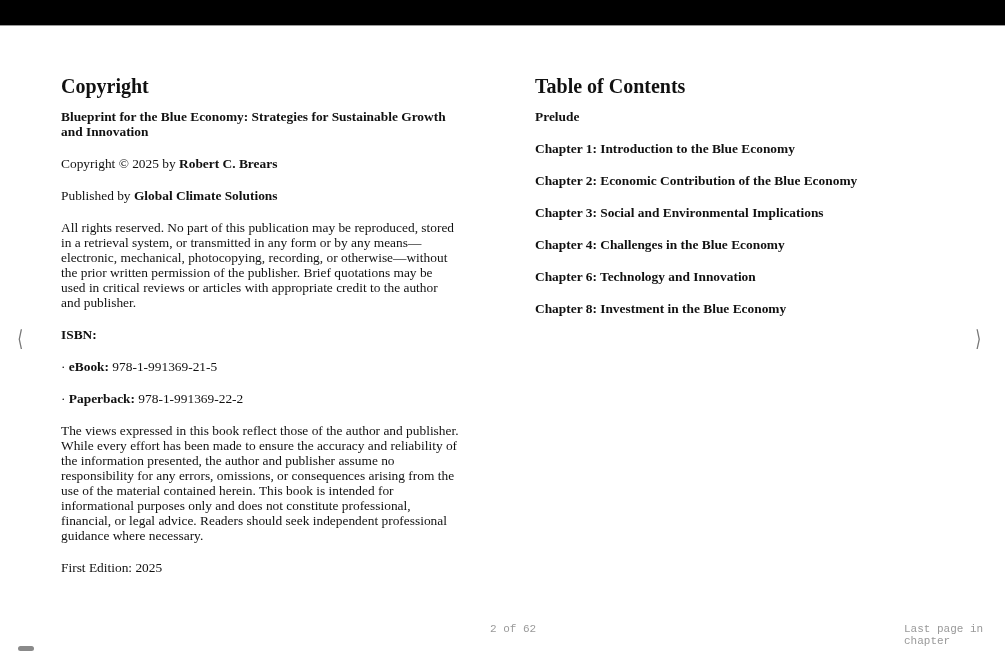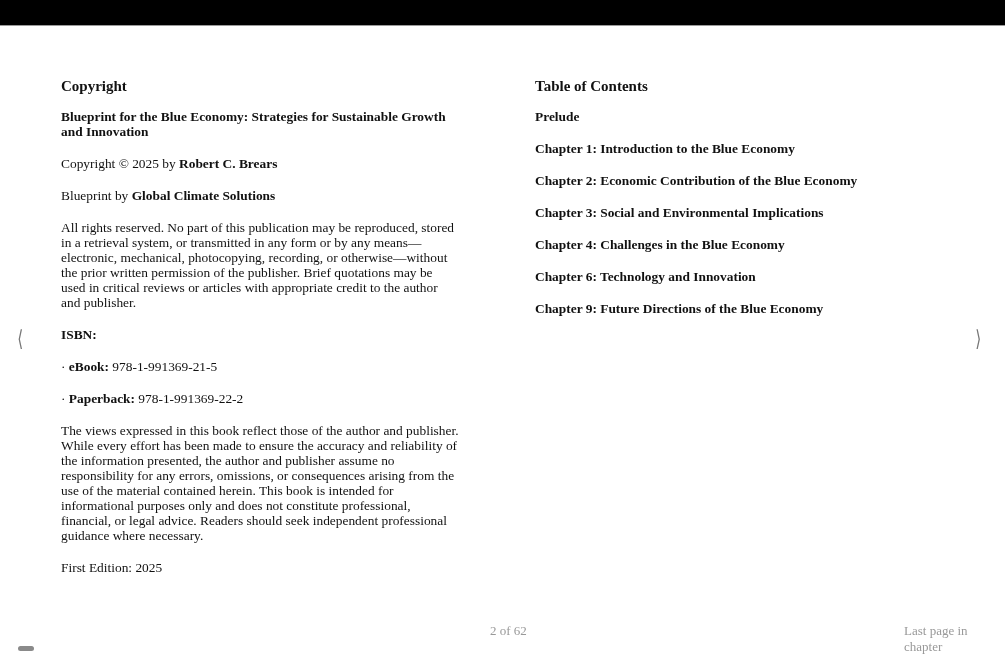--- a/index.html
+++ b/index.html
@@ -22,21 +22,21 @@
     }
     .page {
       position: absolute;
       top: 74px;
       font-size: 13.4px;
       line-height: 15px;
     }
     .page.left { left: 61px; width: 412px; }
     .page.right { left: 535px; width: 330px; }
     h1 {
-      font-size: 15px;
+      font-size: 20px;
       line-height: 24px;
       font-weight: bold;
       margin: 0 0 11px 0;
     }
     p {
       margin: 0 14px 17px 0;
     }
     .bold { font-weight: bold; }
     .toc-item {
       margin: 0 0 17px 0;
@@ -52,22 +52,22 @@
       color: #777;
       cursor: pointer;
       line-height: 26px;
       transform: scaleX(0.7);
     }
     .nav-prev { left: 16px; }
     .nav-next { left: 974px; }
     .footer-text {
       position: absolute;
       top: 623px;
-      font-family: Liberation Serif, serif;
-      font-size: 13px;
+      font-family: Liberation Mono, monospace;
+      font-size: 11px;
       color: #999;
     }
     .page-num { left: 490px; }
     .chapter-status { left: 904px; }
     .scroll-handle {
       position: absolute;
       left: 18px;
       top: 646px;
       width: 16px;
       height: 5px;
@@ -78,38 +78,38 @@
   </style>
 </head>
 <body>
 
 <div class="topbar"></div>
 
 <div class="page left">
   <h1>Copyright</h1>
   <p class="bold">Blueprint for the Blue Economy: Strategies for Sustainable Growth and Innovation</p>
   <p><span>Copyright © 2025 by </span><span class="bold">Robert C. Brears</span></p>
-  <p><span>Blueprint by </span><span class="bold">Global Climate Solutions</span></p>
+  <p><span>Published by </span><span class="bold">Global Climate Solutions</span></p>
   <p>All rights reserved. No part of this publication may be reproduced, stored in a retrieval system, or transmitted in any form or by any means—electronic, mechanical, photocopying, recording, or otherwise—without the prior writ­ten permission of the publisher. Brief quotations may be used in critical reviews or articles with appropriate credit to the author and publisher.</p>
   <p class="bold">ISBN:</p>
   <p><span>· </span><span class="bold">eBook:</span><span> 978-1-991369-21-5</span></p>
   <p><span>· </span><span class="bold">Paperback:</span><span> 978-1-991369-22-2</span></p>
   <p>The views expressed in this book reflect those of the author and publisher. While every effort has been made to ensure the accuracy and reliability of the information presented, the author and publisher assume no responsibil­ity for any errors, omissions, or consequences arising from the use of the material contained herein. This book is intended for informational purposes only and does not constitute professional, financial, or legal advice. Readers should seek independent professional guidance where necessary.</p>
   <p>First Edition: 2025</p>
 </div>
 
 <div class="page right">
   <h1>Table of Contents</h1>
   <div class="toc-item">Prelude</div>
   <div class="toc-item">Chapter 1: Introduction to the Blue Economy</div>
   <div class="toc-item">Chapter 2: Economic Contribution of the Blue Economy</div>
   <div class="toc-item">Chapter 3: Social and Environmental Implications</div>
   <div class="toc-item">Chapter 4: Challenges in the Blue Economy</div>
   <div class="toc-item">Chapter 6: Technology and Innovation</div>
-  <div class="toc-item">Chapter 9: Future Directions of the Blue Economy</div>
+  <div class="toc-item">Chapter 8: Investment in the Blue Economy</div>
 </div>
 
 <div class="nav-arrow nav-prev">⟨</div>
 <div class="nav-arrow nav-next">⟩</div>
 
 <div class="footer-text page-num">2 of 62</div>
 <div class="footer-text chapter-status">Last page in chapter</div>
 
 <div class="scroll-handle"></div>
 

